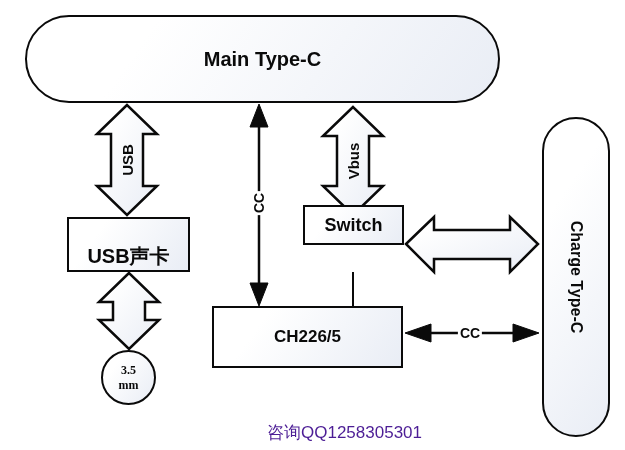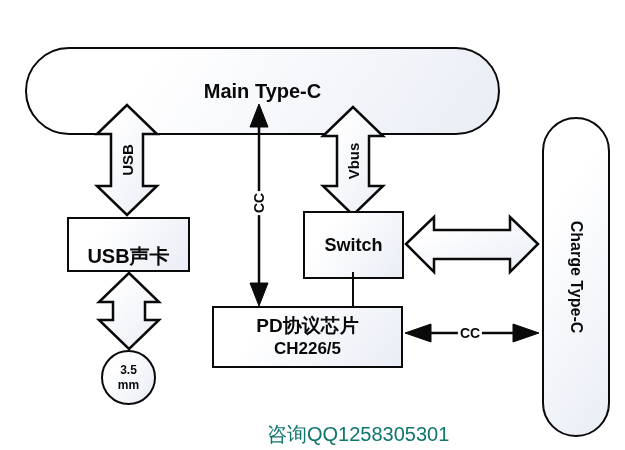--- a/index.html
+++ b/index.html
@@ -8,38 +8,38 @@
     font-family:"Liberation Sans",sans-serif;
     --fill-start:#ffffff;--fill-end:#e9edf5;--stroke:#0a0a0a;
   }
   .shape{
     position:absolute;box-sizing:border-box;
     background:linear-gradient(125deg,var(--fill-start) 25%,var(--fill-end) 100%);
     border:2.5px solid var(--stroke);
     display:flex;align-items:center;justify-content:center;
     color:#0a0a0a;font-weight:bold;text-align:center;
   }
-  .pill-h{border-radius:46px;margin-top:32px;}
+  .pill-h{border-radius:46px;}
   .pill-v{border-radius:36px;z-index:1;}
   .arrow{position:absolute;overflow:visible;}
   .arrow polygon{
     fill:url(#shapeGrad);stroke:var(--stroke);stroke-width:2.5;stroke-linejoin:miter;
   }
   .thin line{stroke:var(--stroke);stroke-width:2.5;}
   .thin polygon{fill:var(--stroke);stroke:var(--stroke);stroke-width:1;}
   .lbl{
     position:absolute;color:#0a0a0a;font-weight:bold;white-space:nowrap;
     transform:translate(-50%,-50%);
   }
   .rot-ccw{transform:translate(-50%,-50%) rotate(-90deg);}
   .rot-cw{transform:translate(-50%,-50%) rotate(90deg);z-index:1;}
   .onwire{background:#ffffff;padding:0 2px;}
   .two-line{line-height:1.3;}
   .pd-line2{font-size:17px;}
-  .circle{border-radius:50%;line-height:1.2;}
+  .circle{border-radius:50%;line-height:1.2;font-family:Liberation Serif, serif;}
   .conn-line{position:absolute;background:var(--stroke);}
   .wm-red{position:absolute;font-weight:normal;white-space:nowrap;z-index:3;}
   .wm-gray{position:absolute;font-weight:normal;white-space:nowrap;z-index:2;opacity:0.6;}
   .defs-holder{position:absolute;width:0;height:0;}
 </style>
 </head>
 <body>
 
 <div class="canvas" style="--fill-start: #ffffff; --fill-end: #e9edf5; --stroke: #0a0a0a;">
 
@@ -70,50 +70,49 @@
 
   <svg class="arrow" style="left:322px;top:106px;" width="62" height="110" viewBox="0 0 62 110">
     <polygon points="31,1 1,30 15,30 15,80 1,80 31,109 61,80 47,80 47,30 61,30"></polygon>
   </svg>
   <span class="lbl rot-ccw" style="left:353px;top:161px;font-size:15px;">Vbus</span>
 
   <div class="shape" style="left:67px;top:217px;width:123px;height:55px;font-size:20px;align-items:flex-end;">
     <span>USB声卡</span>
   </div>
 
-  <div class="shape" style="left:303px;top:211px;width:101px;height:68px;font-size:18px;">
+  <div class="shape" style="left:303px;top:205px;width:101px;height:40px;font-size:18px;">
     <span>Switch</span>
   </div>
 
   <svg class="arrow" style="left:405px;top:216px;" width="134" height="57" viewBox="0 0 134 57">
     <polygon points="1,28 29,1 29,14 105,14 105,1 133,28 105,56 105,43 29,43 29,56"></polygon>
   </svg>
 
   <div class="shape pill-v" style="left:542px;top:117px;width:68px;height:320px;">
     <span class="lbl rot-cw" style="left:50%;top:50%;font-size:16px;position:absolute;">Charge Type-C</span>
   </div>
 
   <div class="conn-line" style="left:351.5px;top:272px;width:2.5px;height:35px;"></div>
 
   <div class="shape two-line" style="left:212px;top:306px;width:191px;height:62px;font-size:19px;flex-direction:column;">
-    <span>PD协议芯片</span>
     <span class="pd-line2">CH226/5</span>
   </div>
 
   <svg class="arrow thin" style="left:404px;top:319px;" width="136" height="28" viewBox="0 0 136 28">
     <line x1="18" y1="14" x2="118" y2="14"></line>
     <polygon points="1,14 27,5 27,23"></polygon>
     <polygon points="135,14 109,5 109,23"></polygon>
   </svg>
   <span class="lbl onwire" style="left:470px;top:333px;font-size:14px;">CC</span>
 
   <svg class="arrow" style="left:98px;top:272px;" width="62" height="78" viewBox="0 0 62 78">
     <polygon points="31,1 1,30 15,30 15,48 1,48 31,77 61,48 47,48 47,30 61,30"></polygon>
   </svg>
 
   <div class="shape circle two-line" style="left:101px;top:350px;width:55px;height:55px;font-size:12px;flex-direction:column;">
     <span>3.5</span>
     <span>mm</span>
   </div>
 
-  <div class="wm-red" style="left: 267px; top: 421px; font-size: 20px; color: #0f766e;">咨询QQ1258305301</div>
+  <div class="wm-red" style="left: 267px; top: 421px; font-size: 17px; color: #4c1d95;">咨询QQ1258305301</div>
 
 </div>
 
 </body></html>

